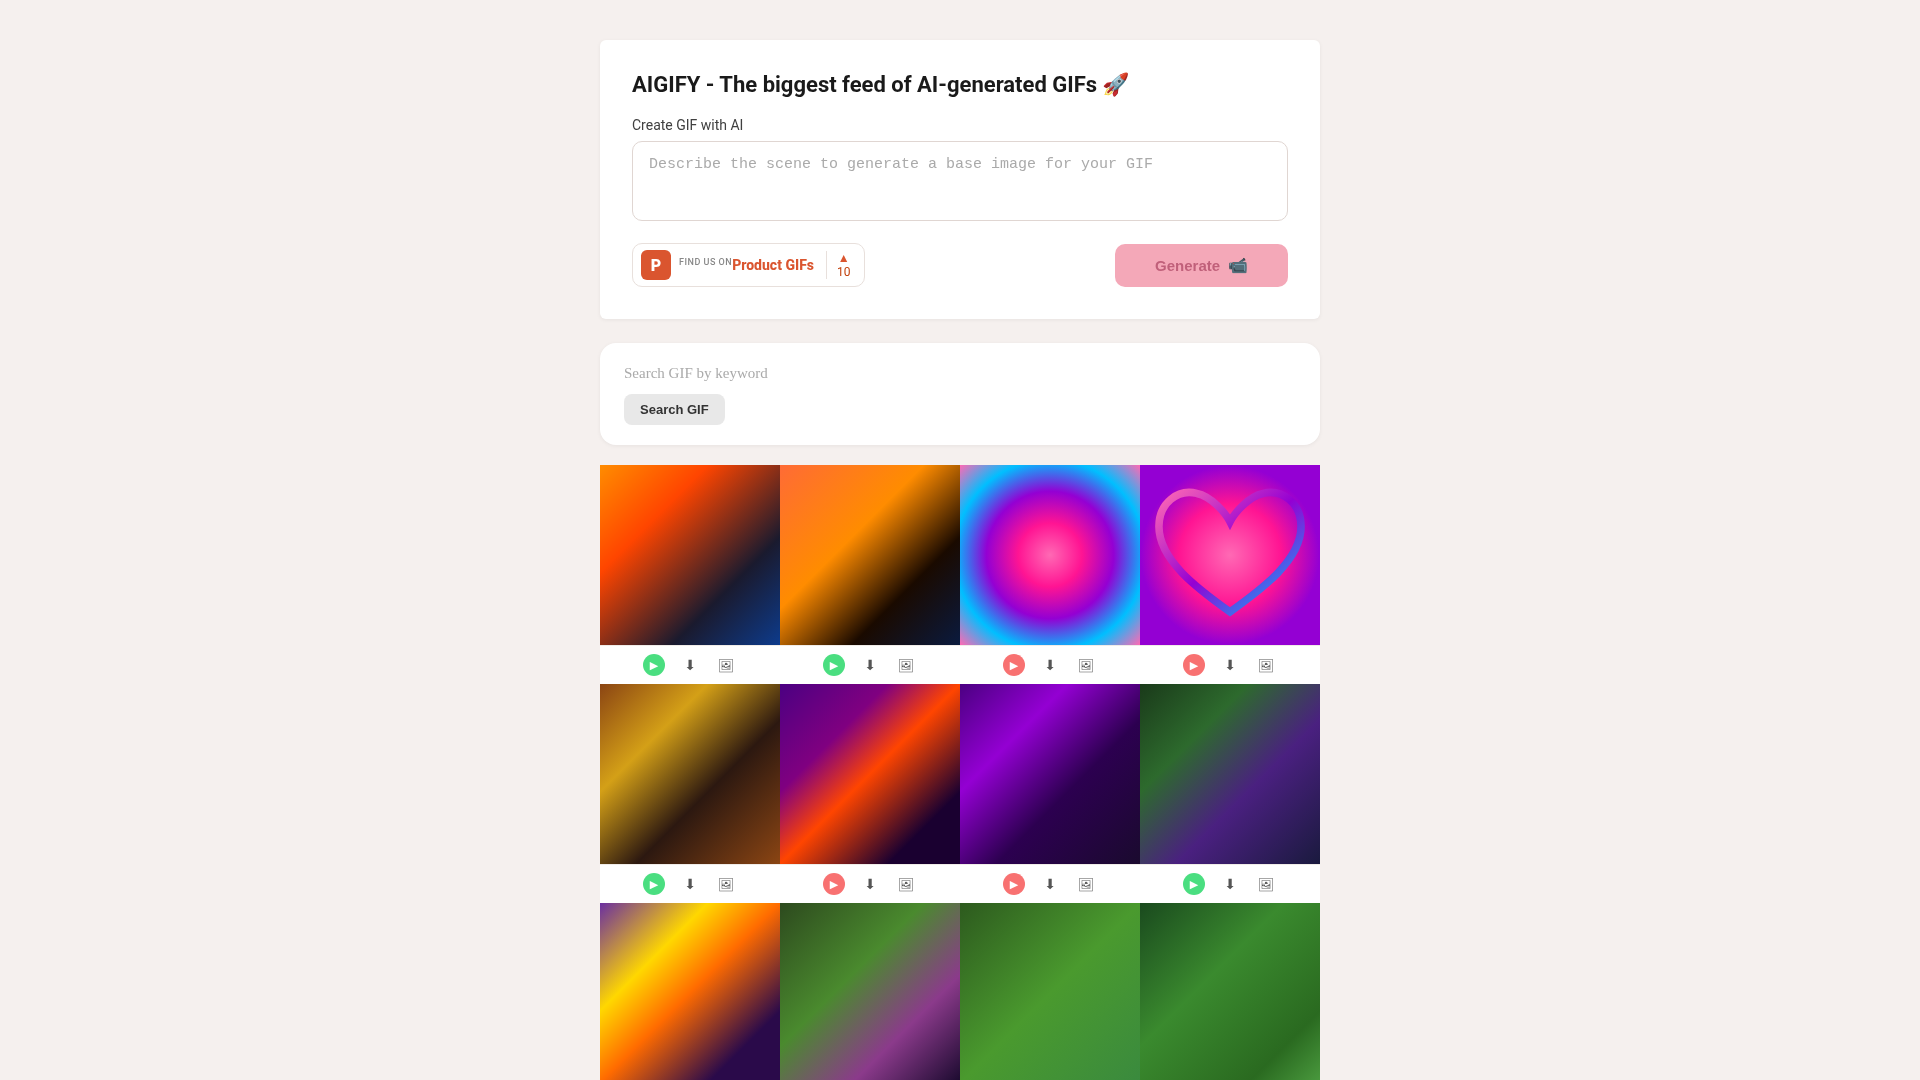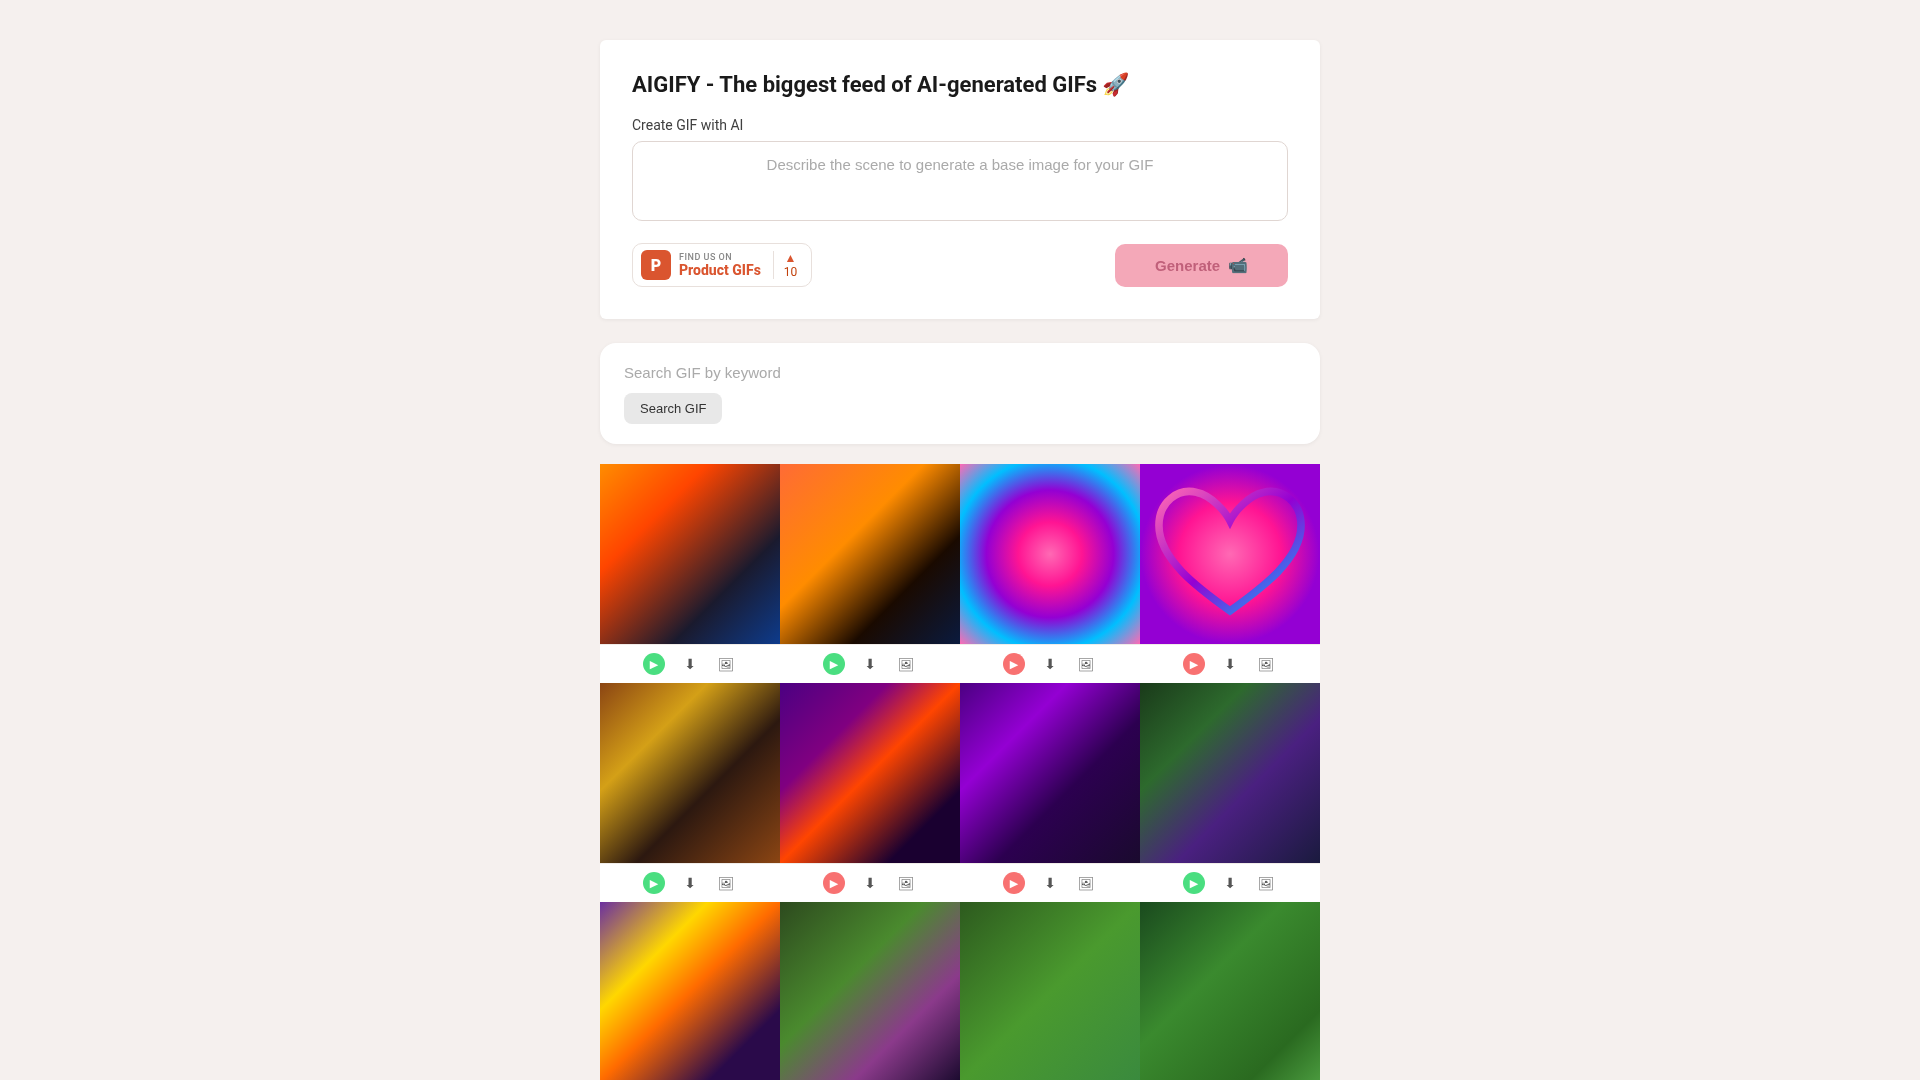--- a/index.html
+++ b/index.html
@@ -41,23 +41,22 @@
     .gif-textarea {
       width: 100%;
       height: 80px;
       border: 1.5px solid #e0d6d2;
       border-radius: 10px;
       padding: 14px 16px;
       font-size: 15px;
       color: #888;
       resize: none;
       outline: none;
-      font-family: Liberation Sans, sans-serif;
-      background: #fff;
-      text-align: center;
+      font-family: Liberation Mono, monospace;
+      background: #fff;
     }
     .gif-textarea::placeholder { color: #aaa; }
 
     .bottom-row {
       display: flex;
       align-items: center;
       justify-content: space-between;
       margin-top: 18px;
     }
 
@@ -81,21 +80,20 @@
       display: flex;
       align-items: center;
       justify-content: center;
       color: #fff;
       font-weight: 900;
       font-size: 16px;
     }
 
     .ph-text {
       display: flex;
-      flex-direction: column;
     }
 
     .ph-find-us {
       font-size: 9px;
       color: #888;
       text-transform: uppercase;
       letter-spacing: 0.5px;
       font-weight: 500;
     }
 
@@ -151,34 +149,34 @@
       box-shadow: 0 1px 4px rgba(0,0,0,0.06);
       margin-bottom: 20px;
     }
 
     .search-input {
       width: 100%;
       border: none;
       outline: none;
       font-size: 15px;
       color: #ef4444;
-      font-family: Liberation Sans, sans-serif;
+      font-family: Liberation Serif, serif;
       background: transparent;
       margin-bottom: 12px;
     }
 
     .search-input::placeholder { color: #aaa; }
 
     .search-btn {
       background: #e8e8e8;
       border: none;
       border-radius: 8px;
       padding: 8px 16px;
       font-size: 13px;
-      font-weight: 400;
+      font-weight: 700;
       color: #333;
       cursor: pointer;
     }
 
     
     .gif-grid {
       display: grid;
       grid-template-columns: repeat(4, 1fr);
       gap: 0;
     }

